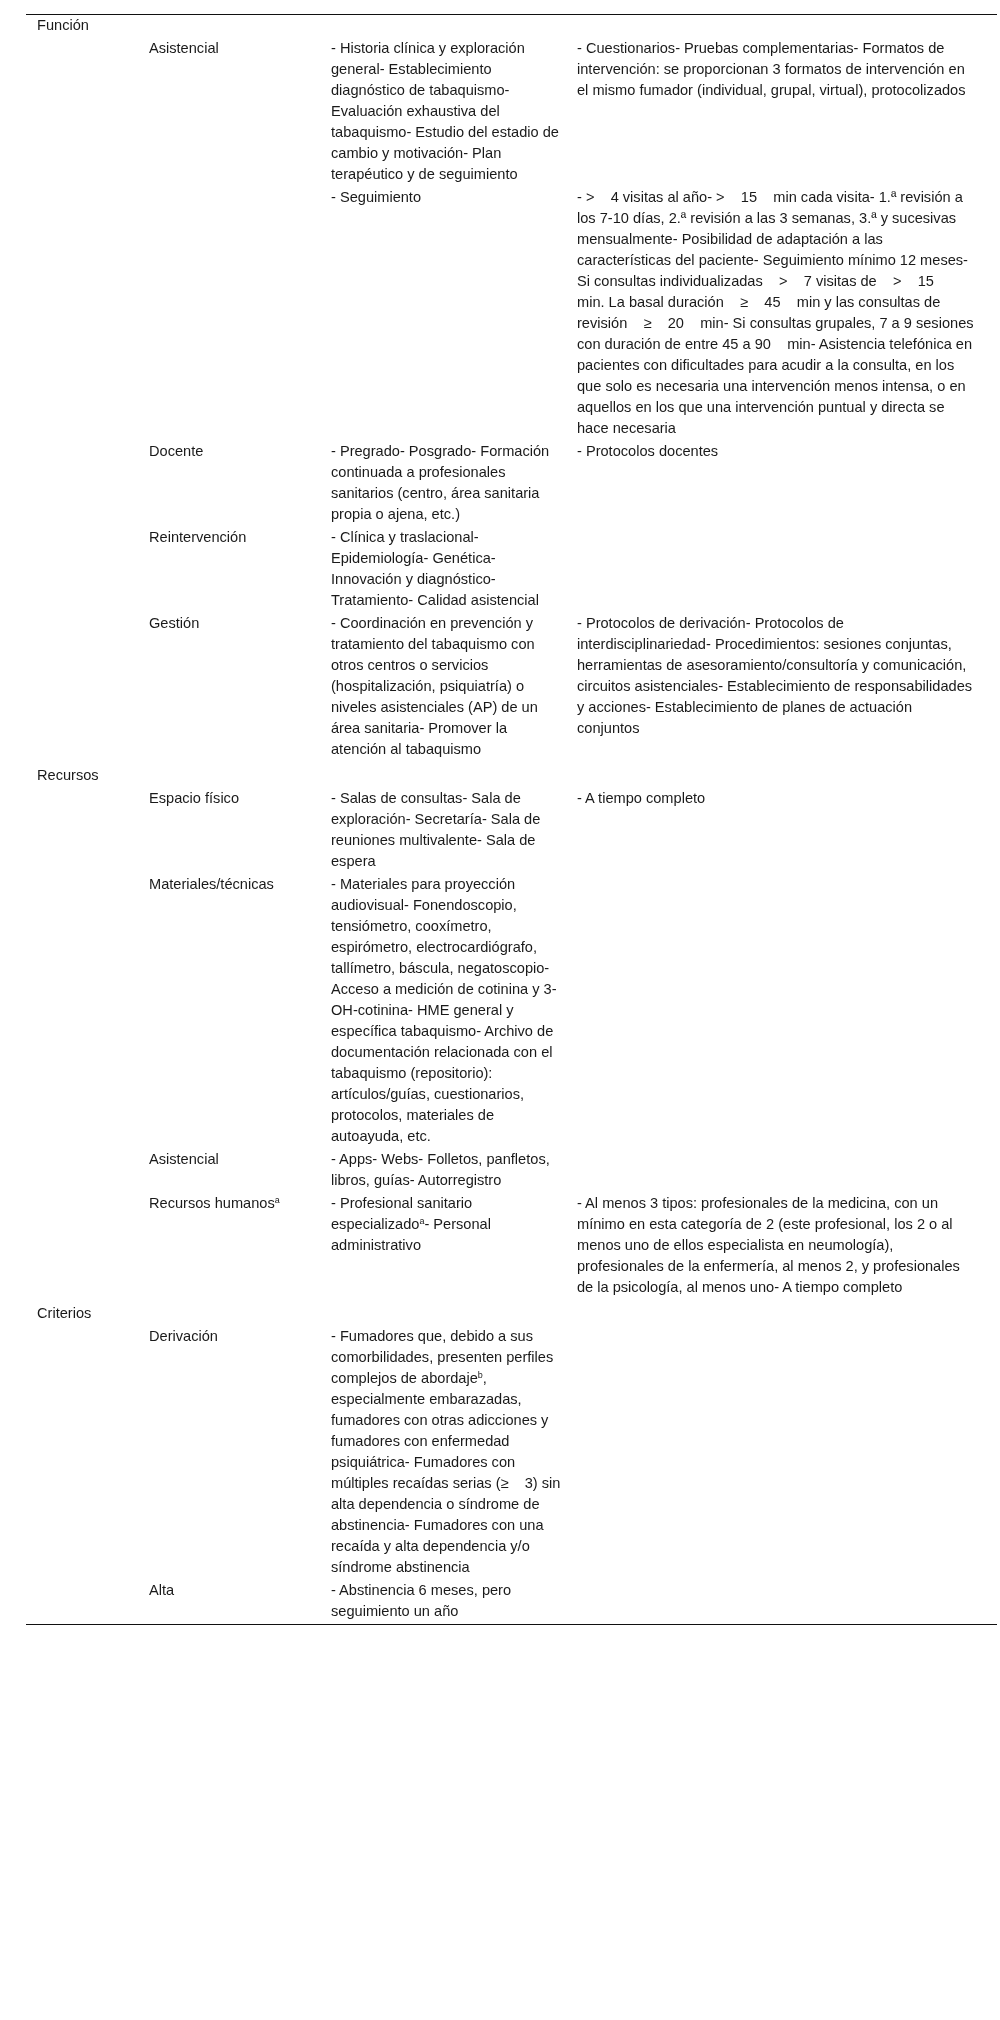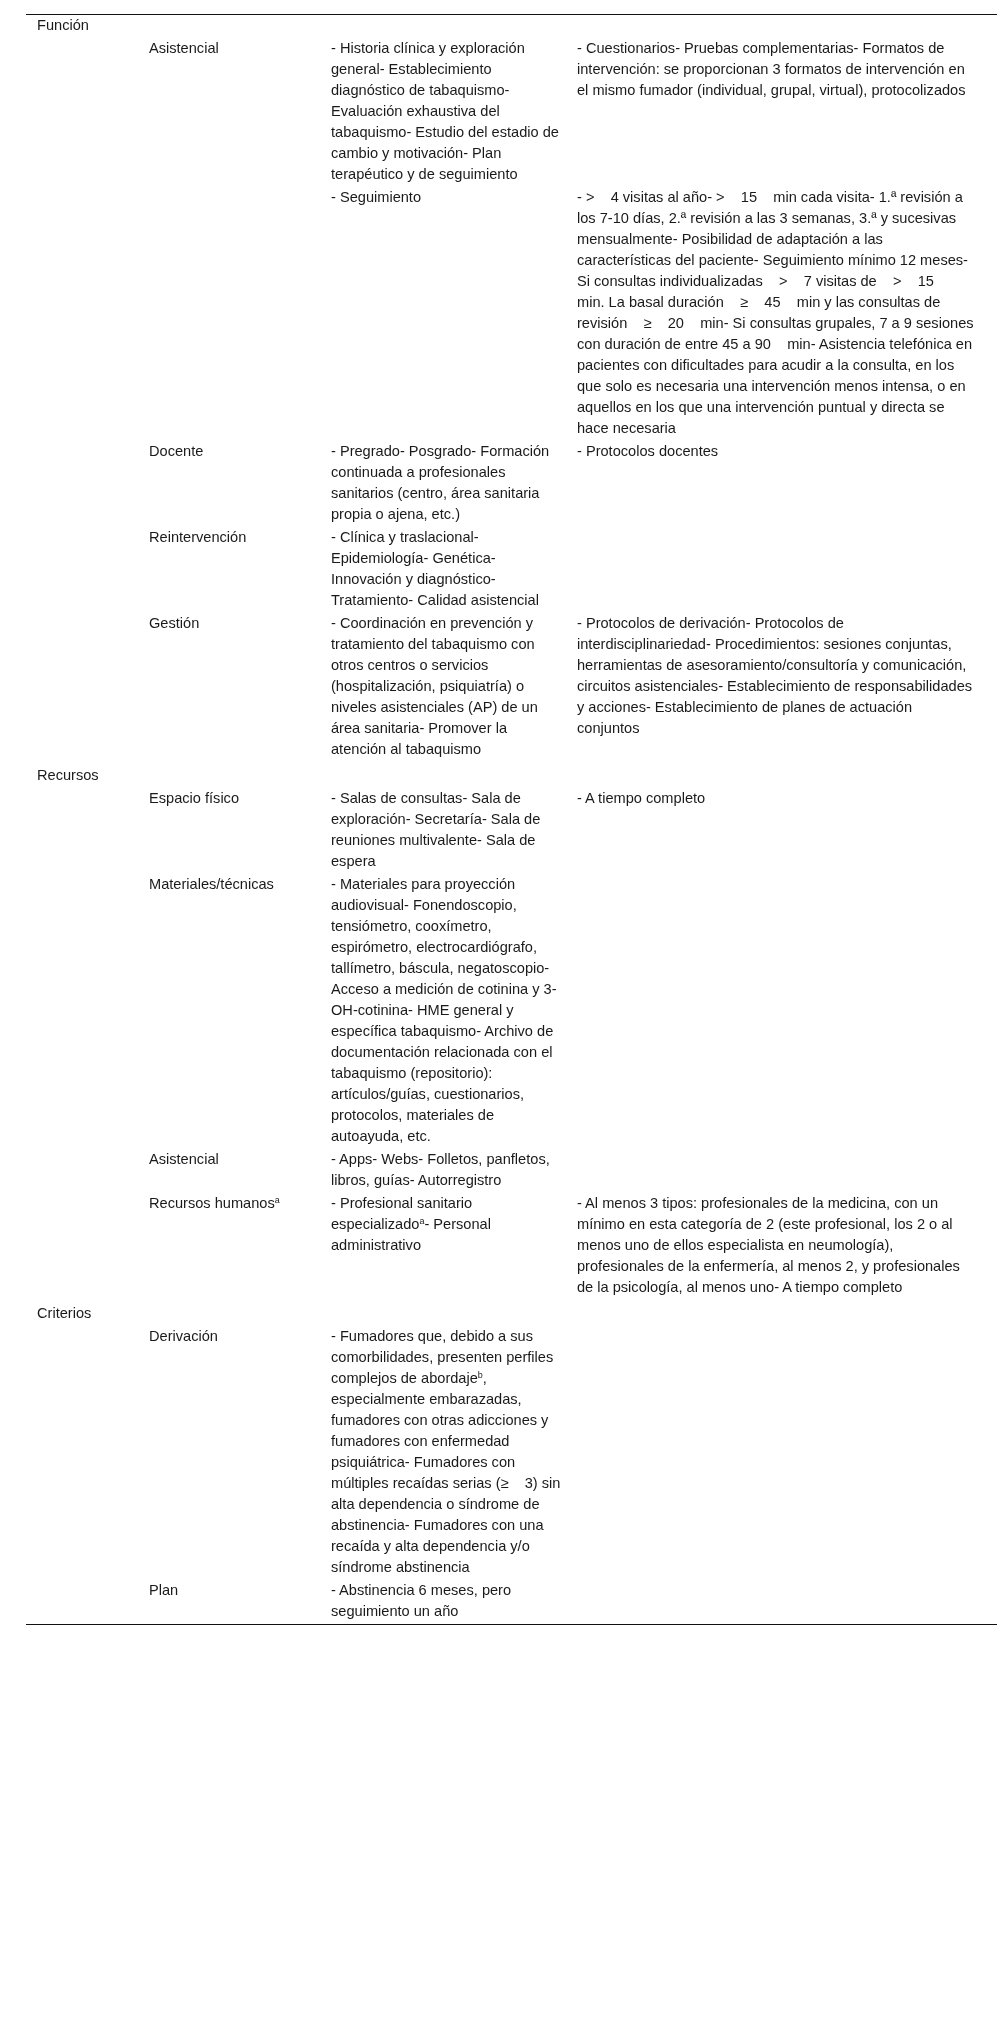--- a/index.html
+++ b/index.html
@@ -106,19 +106,19 @@
       <td class="c1" colspan="4">Criterios</td>
     </tr>
     <tr class="row">
       <td class="c1"></td>
       <td>Derivación</td>
       <td class="c3 sp"><span>- Fumadores que, debido a sus comorbilidades, presenten perfiles complejos de abordaje</span><sup>b</sup><span>, especialmente embarazadas, fumadores con otras adicciones y fumadores con enfermedad psiquiátrica- Fumadores con múltiples recaídas serias (≥    3) sin alta dependencia o síndrome de abstinencia- Fumadores con una recaída y alta dependencia y/o síndrome abstinencia</span></td>
       <td class="c4"></td>
     </tr>
     <tr class="row">
       <td class="c1"></td>
-      <td>Plan</td>
+      <td>Alta</td>
       <td class="c3">- Abstinencia 6 meses, pero seguimiento un año</td>
       <td class="c4"></td>
     </tr>
   </tbody>
 </table>
 </div>
 
 </body></html>

